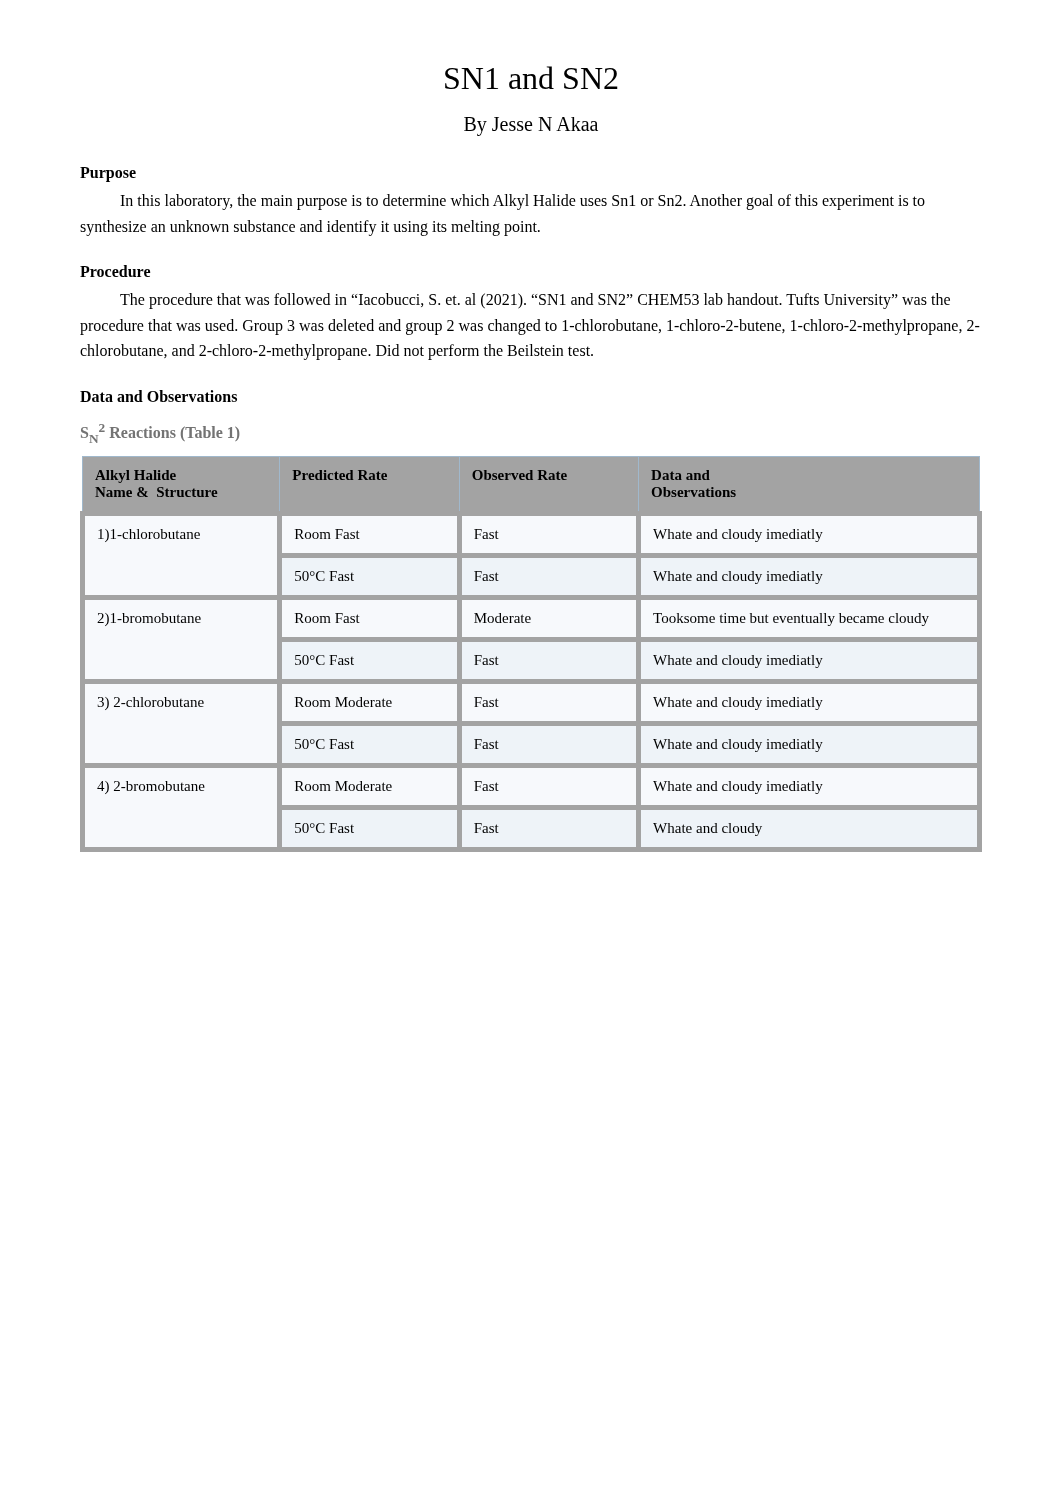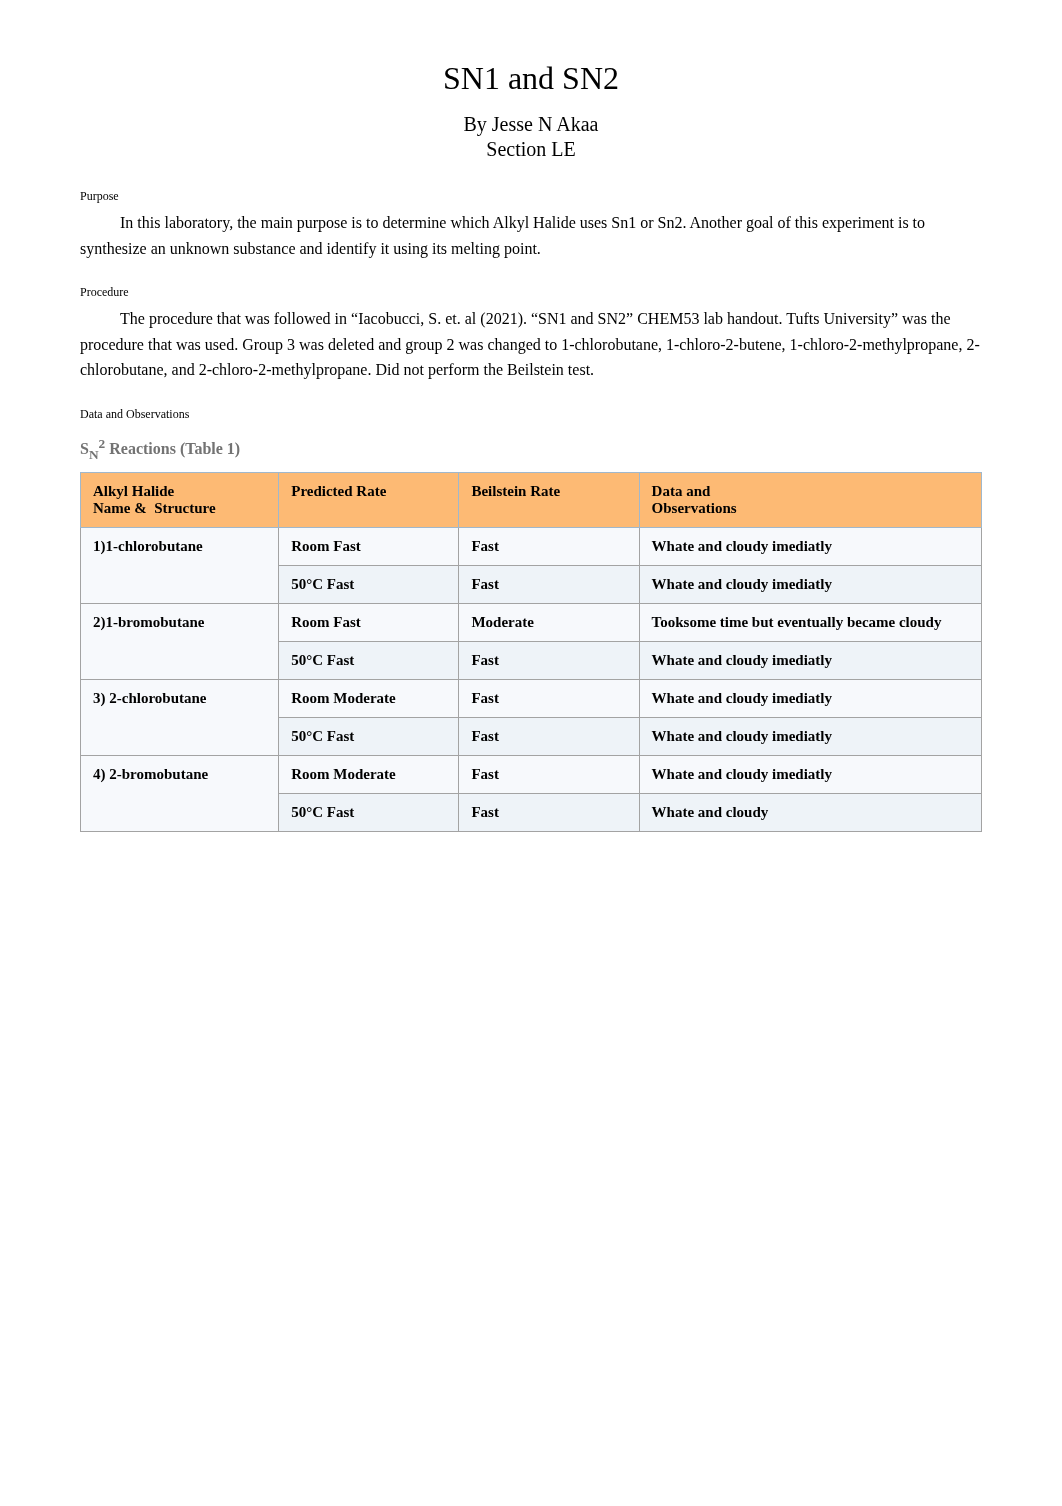--- a/index.html
+++ b/index.html
@@ -19,22 +19,22 @@
     .header h1 {
       font-size: 32px;
       font-weight: normal;
       margin-bottom: 16px;
     }
     .header p {
       font-size: 20px;
       margin-bottom: 2px;
     }
     .section-heading {
-      font-weight: normal;
-      font-size: 12px;
+      font-weight: bold;
+      font-size: 16px;
       margin-top: 24px;
       margin-bottom: 6px;
     }
     .body-text {
       font-size: 16px;
       line-height: 1.6;
       margin-bottom: 4px;
     }
     .body-text.indented {
       text-indent: 40px;
@@ -46,52 +46,50 @@
       margin-top: 14px;
       margin-bottom: 10px;
     }
     table {
       width: 100%;
       border-collapse: collapse;
       margin-top: 8px;
       font-size: 15px;
     }
     th {
-      background: #fdba74;
+      background: #a3a3a3;
       font-weight: bold;
       text-align: left;
       padding: 10px 12px;
       border: 1px solid #a0b8cc;
       vertical-align: top;
     }
     td {
       padding: 10px 12px;
-      border: 1px solid #a3a3a3;
+      border: 5px solid #a3a3a3;
       vertical-align: top;
       background: #fff;
-      font-weight: bold;
     }
     tr:nth-child(even) td {
       background: #eef3f8;
     }
     tr:nth-child(odd) td {
       background: #f7f9fc;
     }
     .col-alkyl { width: 22%; }
     .col-predicted { width: 20%; }
     .col-observed { width: 20%; }
     .col-data { width: 38%; }
   </style>
 </head>
 <body>
 
 <div class="header">
   <h1>SN1 and SN2</h1>
   <p>By Jesse N Akaa</p>
-  <p>Section LE</p>
 </div>
 
 <div>
   <p class="section-heading">Purpose</p>
   <p class="body-text indented">In this laboratory, the main purpose is to determine which Alkyl Halide uses Sn1 or Sn2. Another goal of this experiment is to synthesize an unknown substance and identify it using its melting point.</p>
 </div>
 
 <div>
   <p class="section-heading">Procedure</p>
   <p class="body-text indented">The procedure that was followed in “Iacobucci, S. et. al (2021). “SN1 and SN2” CHEM53 lab handout. Tufts University” was the procedure that was used. Group 3 was deleted and  group 2 was changed to 1-chlorobutane, 1-chloro-2-butene, 1-chloro-2-methylpropane, 2-chlorobutane, and 2-chloro-2-methylpropane. Did not perform the Beilstein test.</p>
@@ -99,21 +97,21 @@
 
 <div>
   <p class="section-heading">Data and Observations</p>
   <p class="sn2-heading">S<sub>N</sub><sup>2</sup> Reactions (Table 1)</p>
 
   <table>
     <thead>
       <tr>
         <th class="col-alkyl">Alkyl Halide<br>Name &amp;&nbsp; Structure</th>
         <th class="col-predicted">Predicted Rate</th>
-        <th class="col-observed">Beilstein Rate</th>
+        <th class="col-observed">Observed Rate</th>
         <th class="col-data">Data and<br>Observations</th>
       </tr>
     </thead>
     <tbody id="table-body">
     <tr>
           <td rowspan="2">1)1-chlorobutane</td>
           <td>Room  Fast</td>
           <td>Fast</td>
           <td>Whate and cloudy imediatly</td>
         </tr>

